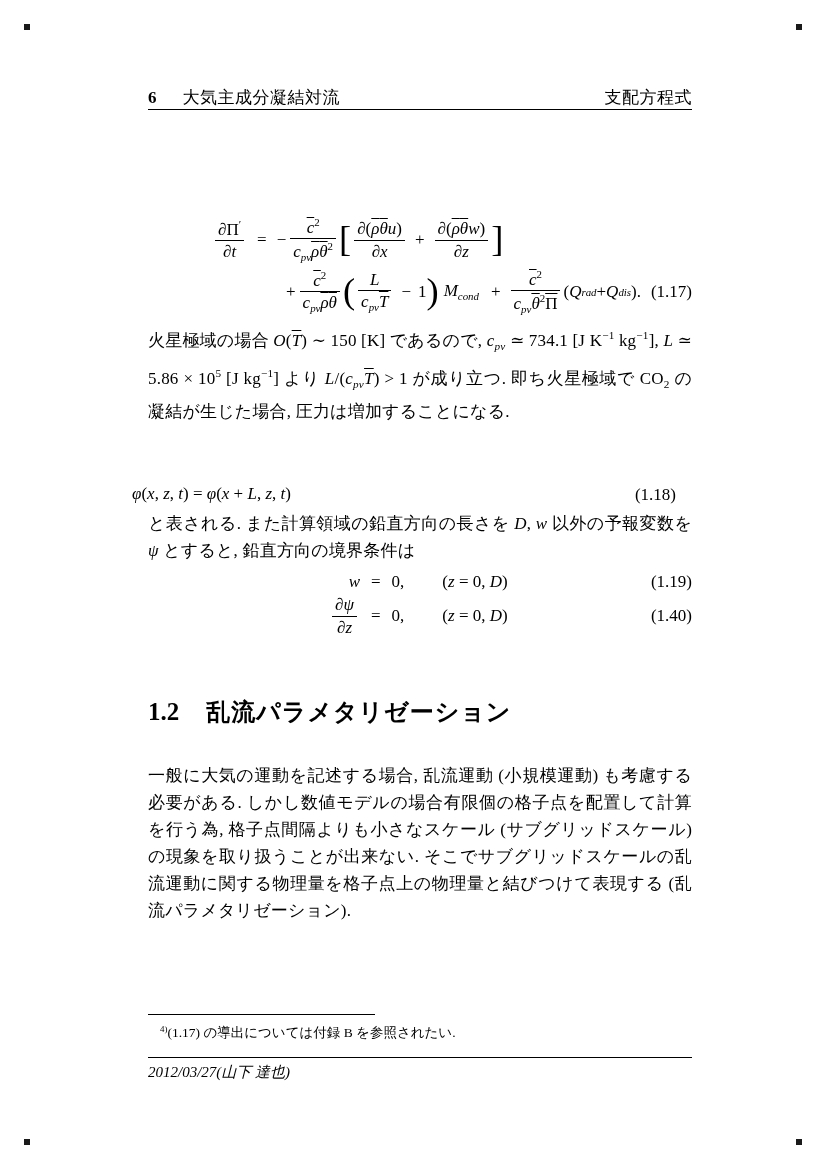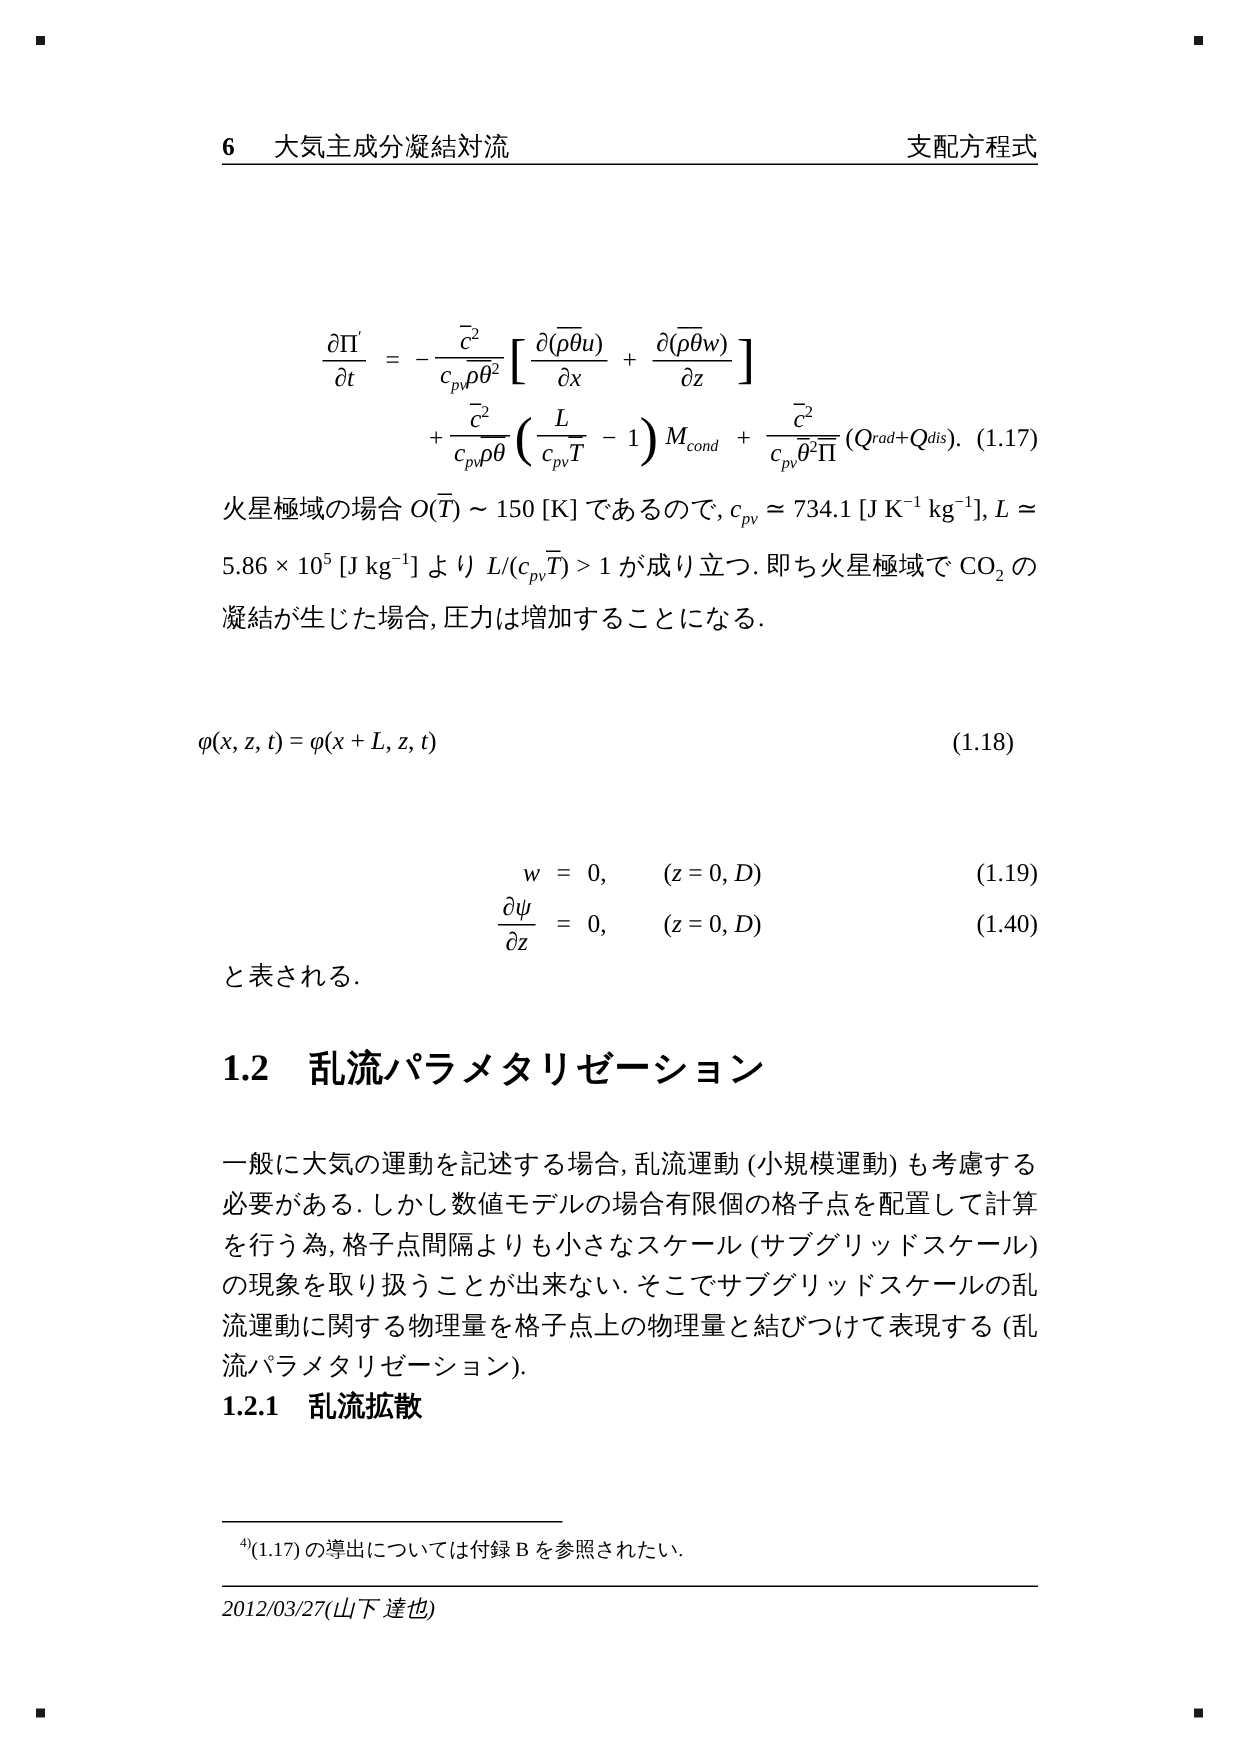--- a/index.html
+++ b/index.html
@@ -129,20 +129,21 @@
   </div>
 
   <div class="para" style="top:322px;">火星極域の場合 <i>O</i>(<span class="ov"><i>T</i></span>) ∼ 150 [K] であるので, <i>c</i><sub><i>pv</i></sub> ≃ 734.1 [J K<sup>−1</sup> kg<sup>−1</sup>], <i>L</i> ≃ 5.86 × 10<sup>5</sup> [J kg<sup>−1</sup>] より <i>L</i>/(<i>c</i><sub><i>pv</i></sub><span class="ov"><i>T</i></span>) &gt; 1 が成り立つ. 即ち火星極域で CO<sub>2</sub> の凝結が生じた場合, 圧力は増加することになる.</div>
 
 
   <div class="eqcenter" style="top:484px;">
     <span><i>φ</i>(<i>x</i>, <i>z</i>, <i>t</i>) = <i>φ</i>(<i>x</i> + <i>L</i>, <i>z</i>, <i>t</i>)</span>
     <span class="eqlabel">(1.18)</span>
   </div>
 
+  <div class="para" style="top:510px;">と表される. また計算領域の鉛直方向の長さを <i>D</i>, <i>w</i> 以外の予報変数を <i>ψ</i> とすると, 鉛直方向の境界条件は</div>
 
   <div class="eqalign" style="top:568px; height:27px;">
     <span class="lhs">
         <i>w</i>
       </span>
     <span class="eqop">=</span>
     <span class="rhs">0,</span>
     <span class="cond">(<i>z</i> = 0, <i>D</i>)</span>
     <span class="eqlbl">(1.19)</span>
   </div>
@@ -153,33 +154,28 @@
           <span class="num">∂<i>ψ</i></span>
           <span class="den">∂<i>z</i></span>
         </span>
       </span>
     <span class="eqop">=</span>
     <span class="rhs">0,</span>
     <span class="cond">(<i>z</i> = 0, <i>D</i>)</span>
     <span class="eqlbl">(1.40)</span>
   </div>
 
-  <div class="para" style="top:637px;">と表される.</div>
 
   <div class="h2" style="top:696px;">
     <span class="h2num">1.2</span>
     <span class="h2title">乱流パラメタリゼーション</span>
   </div>
 
   <div class="para" style="top:762px;">一般に大気の運動を記述する場合, 乱流運動 (小規模運動) も考慮する必要がある. しかし数値モデルの場合有限個の格子点を配置して計算を行う為, 格子点間隔よりも小さなスケール (サブグリッドスケール) の現象を取り扱うことが出来ない. そこでサブグリッドスケールの乱流運動に関する物理量を格子点上の物理量と結びつけて表現する (乱流パラメタリゼーション).</div>
 
-  <div class="h3" style="top:924px;">
-    <span class="h3num">1.2.1</span>
-    <span class="h3title">乱流拡散</span>
-  </div>
 
 
   <div class="fnrule"></div>
   <div class="footnote"><span class="fnindent"></span><span><sup>4)</sup>(1.17) の導出については付録 B を参照されたい.</span></div>
 
   <div class="footer-rule"></div>
   <div class="footer">2012/03/27(山下 達也)</div>
 
 </div>
 

